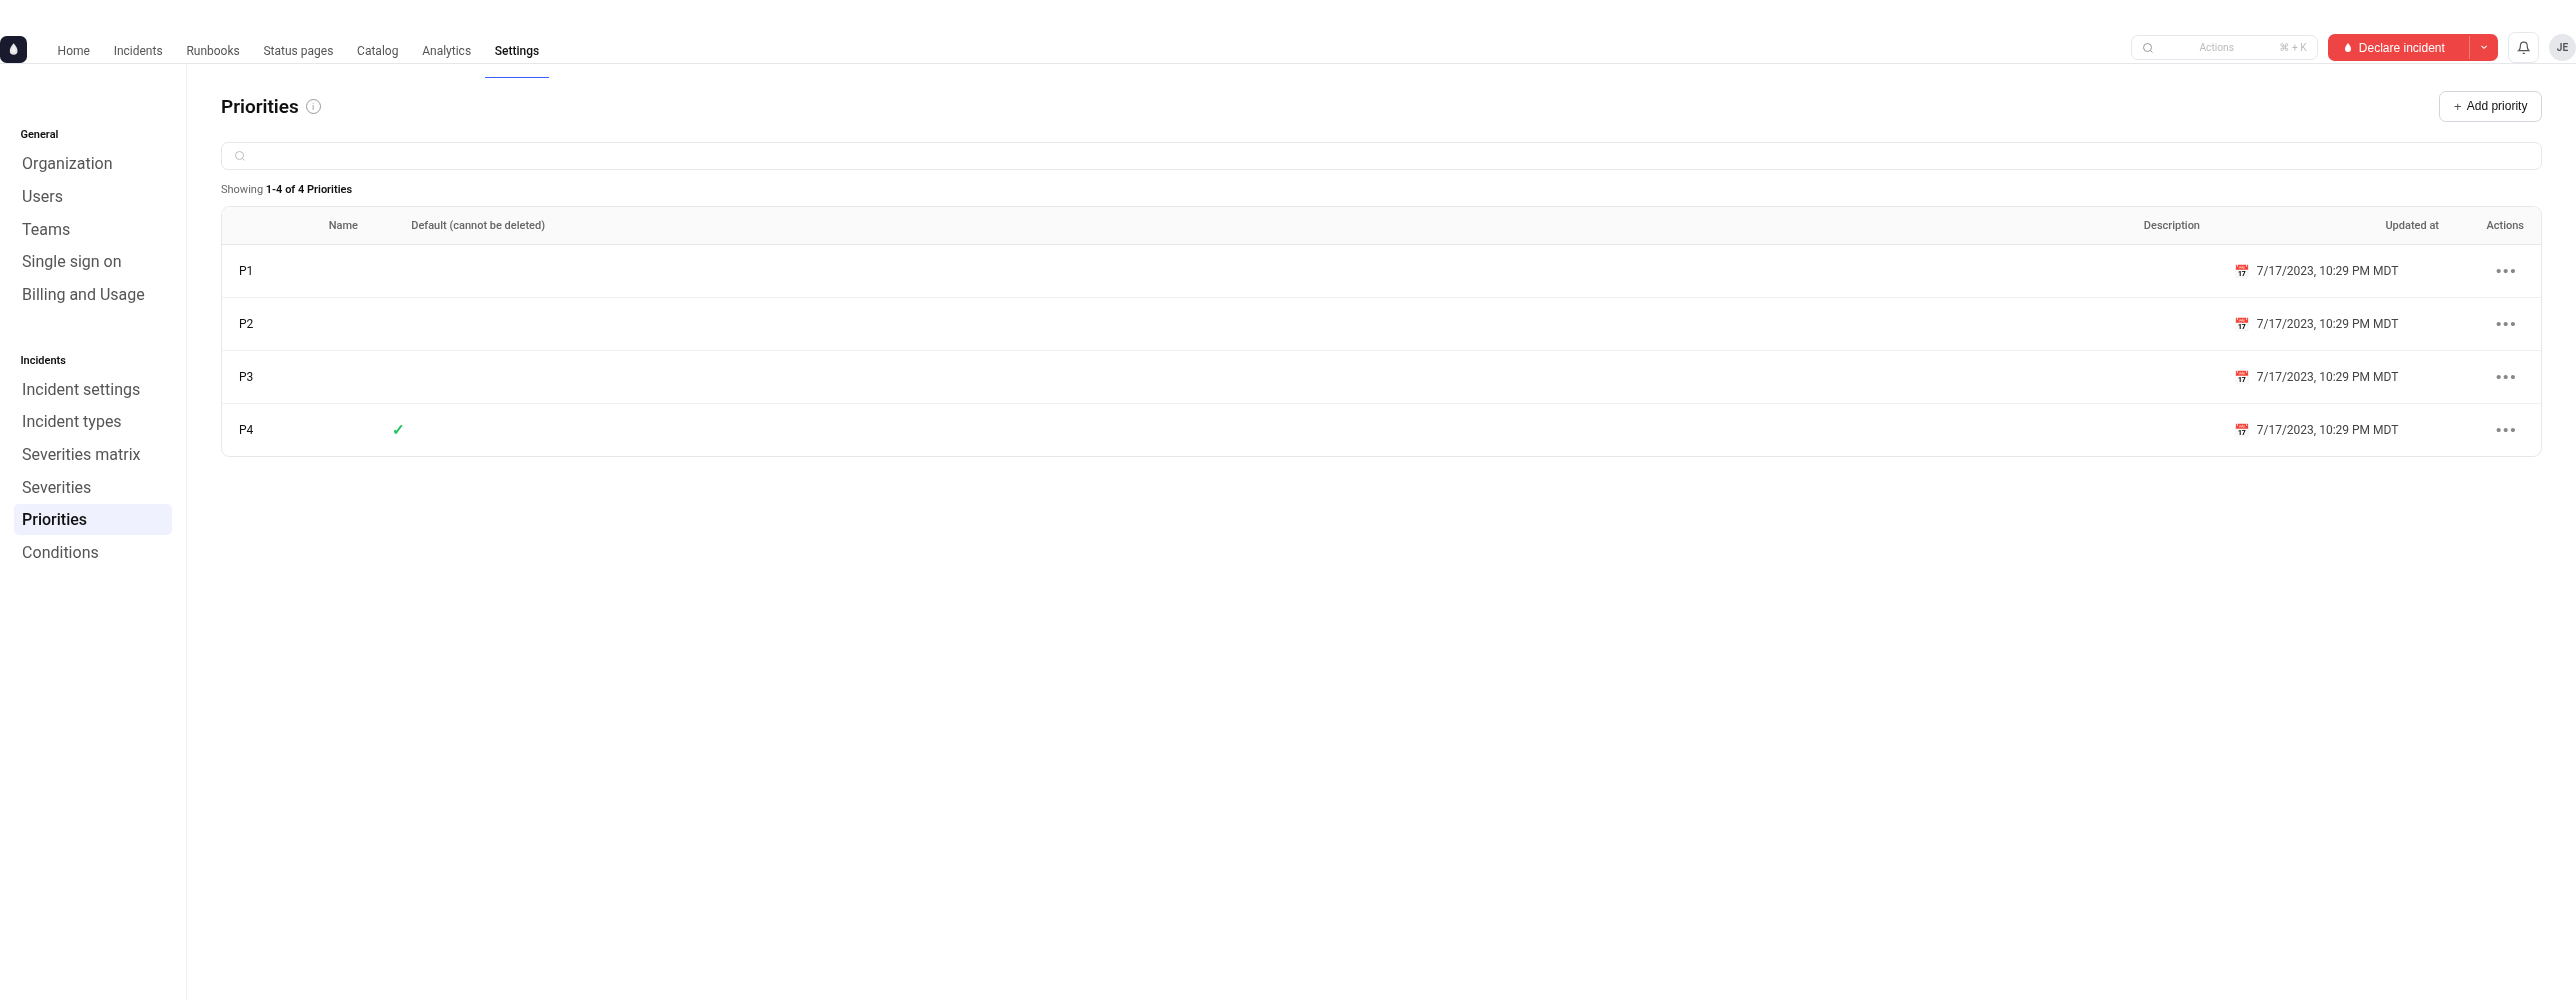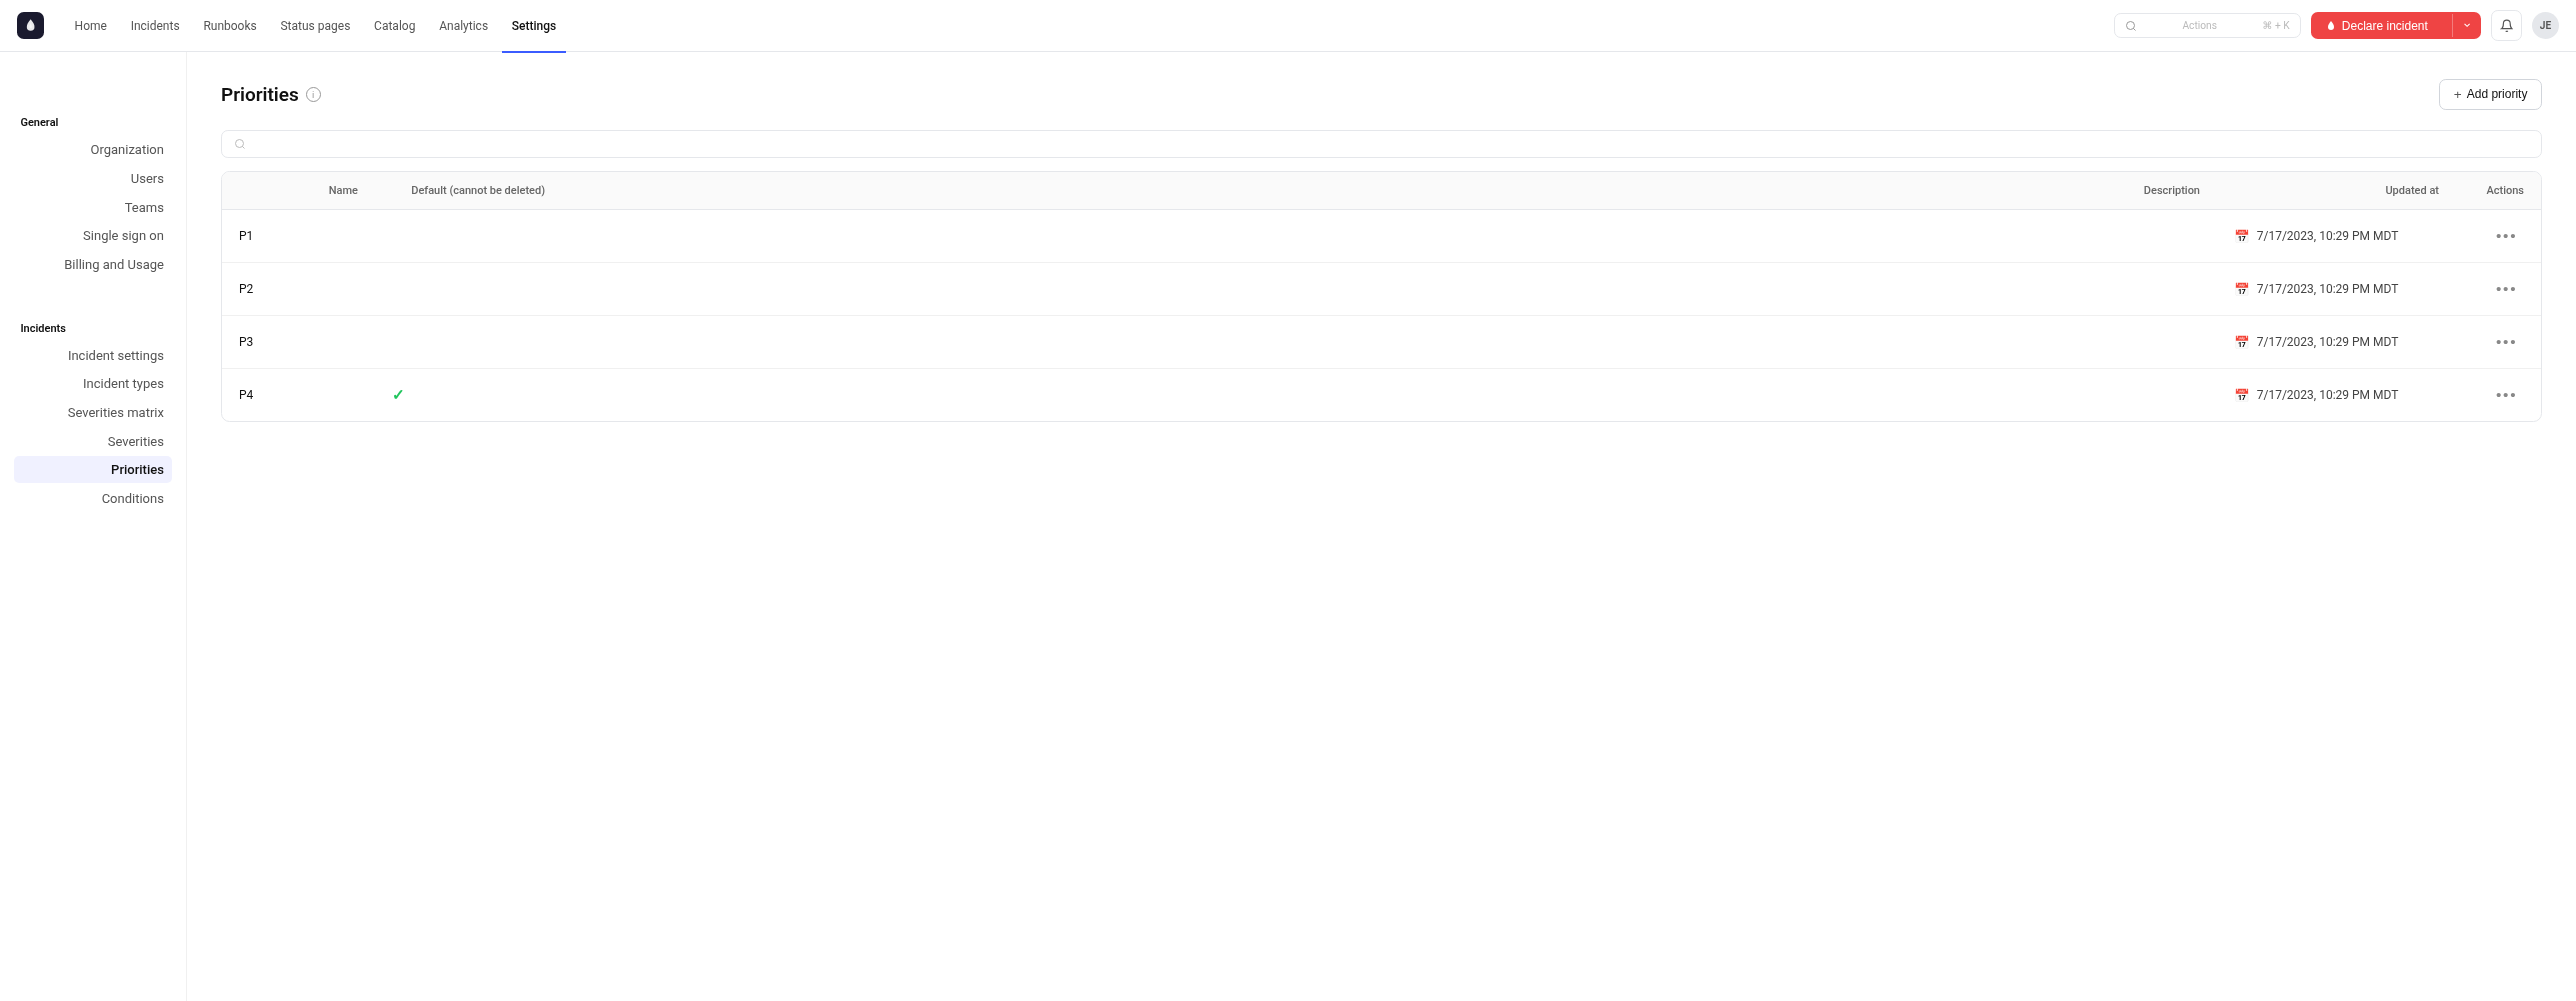--- a/index.html
+++ b/index.html
@@ -1,21 +1,21 @@
 <!DOCTYPE html>
 <html style="font-size:13.6px"><head>
   <meta charset="utf-8">
   <style>
     * { box-sizing: border-box; margin: 0; padding: 0; }
     body { font-family: -apple-system, BlinkMacSystemFont, 'Segoe UI', Roboto, sans-serif; background: #fff; color: #111; font-size: 12px; }
 
     
     .topnav {
-      display: flex; align-items: center; height: 52px;
-      border-bottom: 0.9px solid #e5e7eb; padding: 0 17px; gap: 20.4px;
+      display: flex; align-items: flex-end; height: 64px;
+      border-bottom: 0.9px solid #e5e7eb; padding: 0 0; gap: 20.4px;
     }
     .topnav-logo { width: 27px; height: 27px; background: #1a1a2e; border-radius: 6.8px; display: flex; align-items: center; justify-content: center; color: #fff; font-weight: bold; font-size: 13.6px; flex-shrink: 0; }
     .topnav-links { display: flex; gap: 3.4px; flex: 1; }
     .topnav-link { padding: 5.1px 10.2px; cursor: pointer; color: #555; font-size: 12px; border-radius: 5.1px; text-decoration: none; position: relative; }
     .topnav-link.active { color: #111; font-weight: 500; }
     .topnav-link.active::after { content: ''; position: absolute; bottom: -15.3px; left: 0; right: 0; height: 1.7px; background: #3b5cff; }
     .topnav-right { display: flex; align-items: center; gap: 10.2px; margin-left: auto; }
     .search-box {
       display: flex; align-items: center; gap: 6.8px;
       border: 0.9px solid #e5e7eb; border-radius: 6.8px;
@@ -33,23 +33,22 @@
     .avatar { width: 27px; height: 27px; border-radius: 50%; background: #e5e7eb; display: flex; align-items: center; justify-content: center; font-size: 10.2px; font-weight: 600; color: #555; cursor: pointer; }
 
     
     .layout { display: flex; min-height: calc(100vh - 48px); }
 
     
     .sidebar { width: 187px; padding: 20.4px 13.6px; border-right: 0.9px solid #f0f0f0; flex-shrink: 0; }
     .sidebar-section-title { font-size: 11px; font-weight: 600; color: #111; margin-bottom: 6.8px; padding-left: 6.8px; }
     .sidebar-item {
       display: block; padding: 6px 8.5px; border-radius: 5.1px;
-      color: #555; font-size: 13px; cursor: pointer; margin-bottom: 1.7px;
+      color: #555; font-size: 16px; cursor: pointer; margin-bottom: 1.7px;
       text-decoration: none;
-      text-align: right;
     }
     .sidebar-item.active { background: #f0f1ff; color: #111; font-weight: 500; }
     .sidebar-section { margin-bottom: 17px; margin-top: 44px; }
 
     
     .main { flex: 1; padding: 27px 34px; }
     .page-header { display: flex; align-items: center; justify-content: space-between; margin-bottom: 20.4px; }
     .page-title-row { display: flex; align-items: center; gap: 6.8px; }
     .page-title { font-size: 19px; font-weight: 600; color: #111; }
     .info-icon { width: 15.3px; height: 15.3px; border-radius: 50%; border: 1.3px solid #999; display: flex; align-items: center; justify-content: center; font-size: 9.4px; color: #999; cursor: pointer; }
@@ -178,20 +177,23 @@
       </button>
     </div>
 
     <div class="search-filter">
       <svg width="12" height="12" viewBox="0 0 24 24" fill="none" stroke="#bbb" stroke-width="2">
         <circle cx="11" cy="11" r="8"></circle>
           <path d="m21 21-4.35-4.35"></path>
       </svg>
     </div>
 
+    <div class="showing-text">
+      <span>Showing </span><strong>1-4 of 4 Priorities</strong>
+    </div>
 
     <div class="table-container">
       <table>
         <thead>
           <tr>
             <th class="col-name">Name</th>
             <th class="col-default">Default (cannot be deleted)</th>
             <th class="col-desc">Description</th>
             <th class="col-updated">Updated at</th>
             <th class="col-actions">Actions</th>

